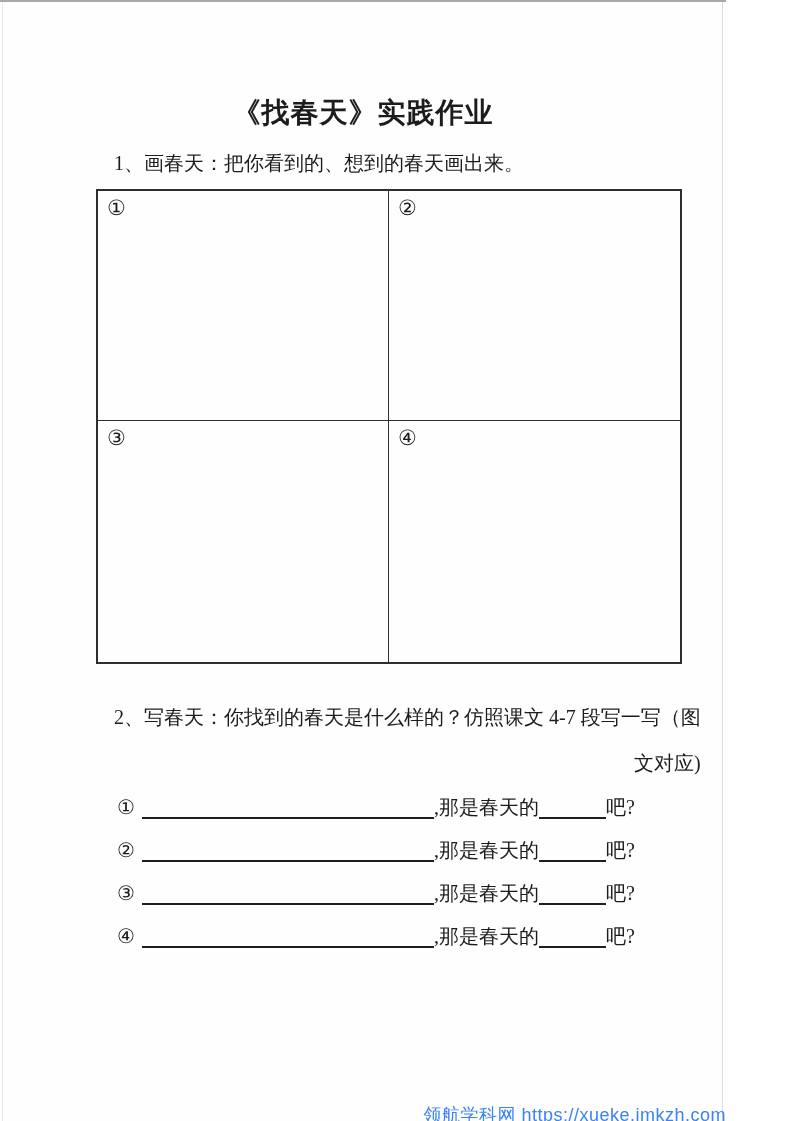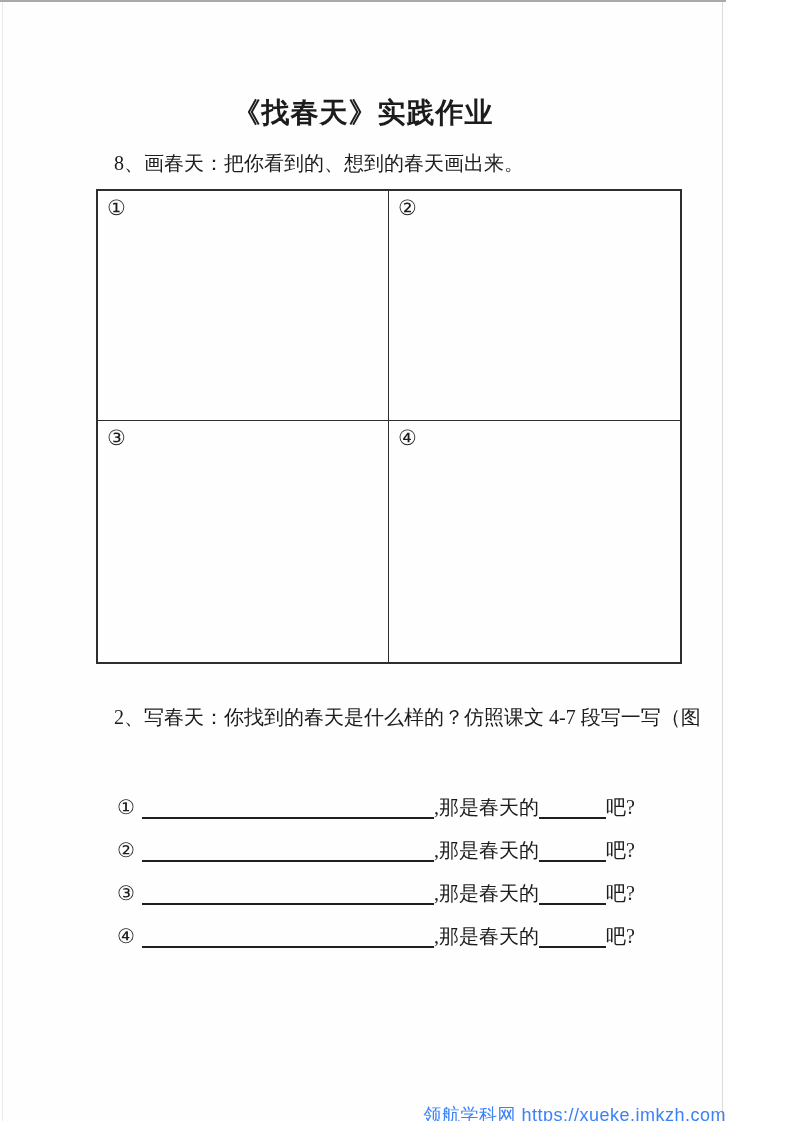--- a/index.html
+++ b/index.html
@@ -102,39 +102,40 @@
 </head>
 <body>
 
 <div class="page">
   <div class="edge-top"></div>
   <div class="edge-left"></div>
   <div class="edge-right"></div>
 
   <h1 class="title">《找春天》实践作业</h1>
 
-  <p class="instr1">8、画春天：把你看到的、想到的春天画出来。</p>
+  <p class="instr1">1、画春天：把你看到的、想到的春天画出来。</p>
 
   <div class="draw-grid">
     <div class="draw-cell col-0 row-0">
       <span class="cell-num">①</span>
     </div>
     <div class="draw-cell col-1 row-0">
       <span class="cell-num">②</span>
     </div>
     <div class="draw-cell col-0 row-1">
       <span class="cell-num">③</span>
     </div>
     <div class="draw-cell col-1 row-1">
       <span class="cell-num">④</span>
     </div>
   </div>
 
   <div class="instr2">
     <div>2、写春天：你找到的春天是什么样的？仿照课文 4-7 段写一写（图</div>
+    <div>文对应)</div>
   </div>
 
   <div class="write-lines">
     <div class="write-line">
       <span class="line-num">①</span>
       <span class="blank blank-long"></span>
       <span class="line-mid">,那是春天的</span>
       <span class="blank blank-short"></span>
       <span class="line-suffix">吧?</span>
     </div>

